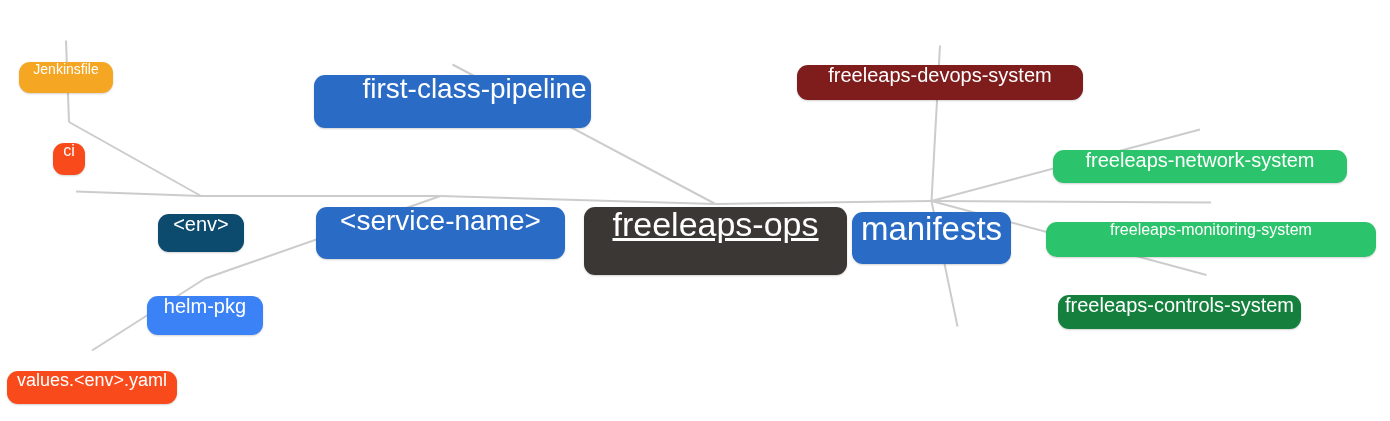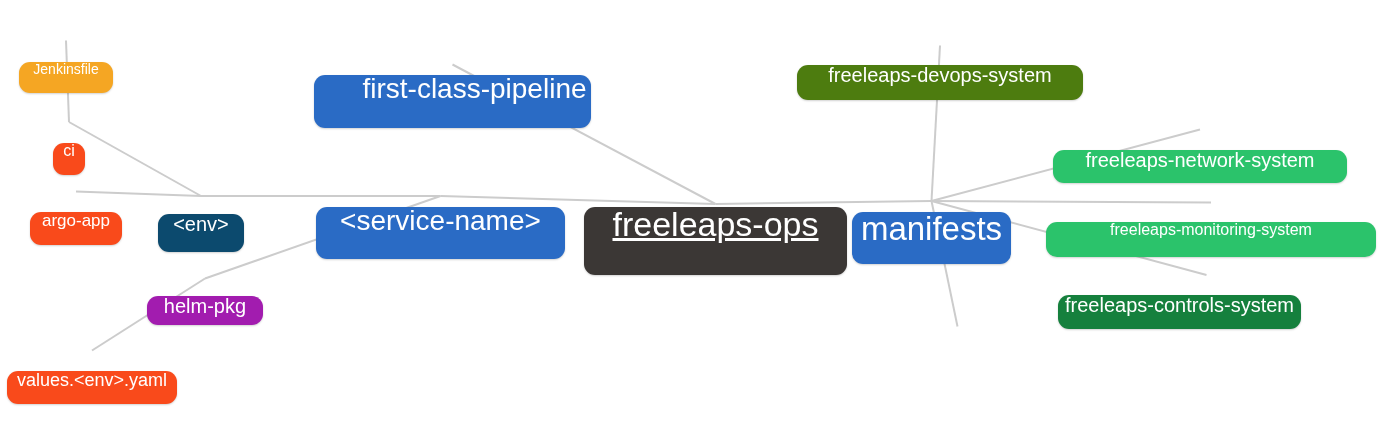--- a/index.html
+++ b/index.html
@@ -52,45 +52,42 @@
       <line x1="931.5" y1="201" x2="1211" y2="202.5" stroke="#CCCCCC" stroke-width="2"></line>
       <line x1="931.5" y1="201" x2="1206.5" y2="275" stroke="#CCCCCC" stroke-width="2"></line>
       <line x1="931.5" y1="201" x2="957.5" y2="326.5" stroke="#CCCCCC" stroke-width="2"></line>
     </svg>
 <div class="node" style="left: 19px; top: 25px; width: 94px; height: 31px; font-size: 14px; background: rgb(245, 166, 35);">
       <span>Jenkinsfile</span>
     </div>
     <div class="node" style="left: 53px; top: 106px; width: 32px; height: 32px; font-size: 16px; background: rgb(249, 74, 27);">
       <span>ci</span>
     </div>
-    <div class="node" style="left: 30px; top: 175px; width: 92px; height: 33px; font-size: 17px; background: rgb(249, 74, 27);">
-      <span>argo-app</span>
-    </div>
     <div class="node" style="left: 158px; top: 177px; width: 86px; height: 38px; font-size: 20px; background: #0c4a6e;">
       <span>&lt;env&gt;</span>
     </div>
-    <div class="node" style="left: 147px; top: 259px; width: 116px; height: 29px; font-size: 20px; background: #a21caf;">
+    <div class="node" style="left: 147px; top: 259px; width: 116px; height: 39px; font-size: 20px; background: #3b82f6;">
       <span>helm-pkg</span>
     </div>
     <div class="node" style="left: 7px; top: 334px; width: 170px; height: 33px; font-size: 18px; background: rgb(249, 74, 27);">
       <span>values.&lt;env&gt;.yaml</span>
     </div>
     <div class="node" style="left: 316px; top: 170px; width: 249px; height: 52px; font-size: 28px; background: rgb(42, 107, 197);">
       <span>&lt;service-name&gt;</span>
     </div>
     <div class="node" style="left: 314px; top: 38px; width: 277px; height: 53px; font-size: 28px; background: rgb(42, 107, 197); padding-left: 44px;">
       <span>first-class-pipeline</span>
     </div>
     <div class="node" style="left: 584px; top: 170px; width: 263px; height: 68px; font-size: 34px; background: rgb(59, 55, 53); text-decoration: underline;">
       <span>freeleaps-ops</span>
     </div>
     <div class="node" style="left: 852px; top: 175px; width: 159px; height: 52px; font-size: 33px; background: rgb(42, 107, 197);">
       <span>manifests</span>
     </div>
-    <div class="node" style="left: 797px; top: 28px; width: 286px; height: 35px; font-size: 20px; background: #4d7c0f;">
+    <div class="node" style="left: 797px; top: 28px; width: 286px; height: 35px; font-size: 20px; background: #7f1d1d;">
       <span>freeleaps-devops-system</span>
     </div>
     <div class="node" style="left: 1053px; top: 113px; width: 294px; height: 33px; font-size: 20px; background: rgb(43, 195, 107);">
       <span>freeleaps-network-system</span>
     </div>
     <div class="node" style="left: 1046px; top: 185px; width: 330px; height: 35px; font-size: 16px; background: rgb(43, 195, 107);">
       <span>freeleaps-monitoring-system</span>
     </div>
     <div class="node" style="left: 1058px; top: 258px; width: 243px; height: 34px; font-size: 20px; background: #15803d;">
       <span>freeleaps-controls-system</span>

